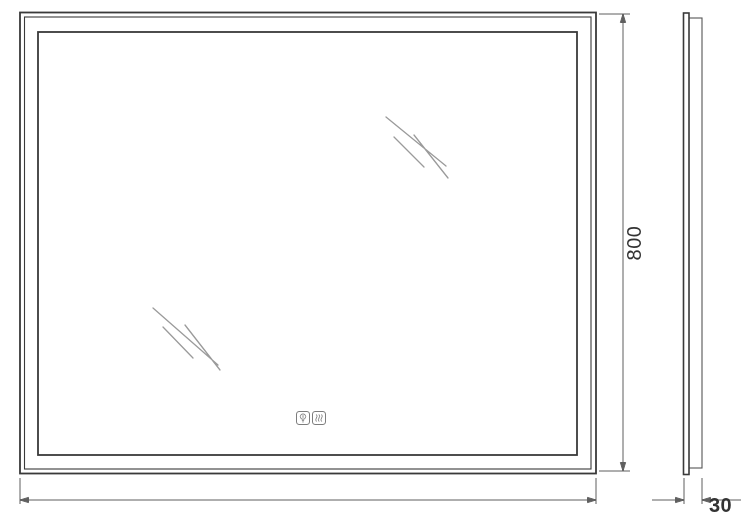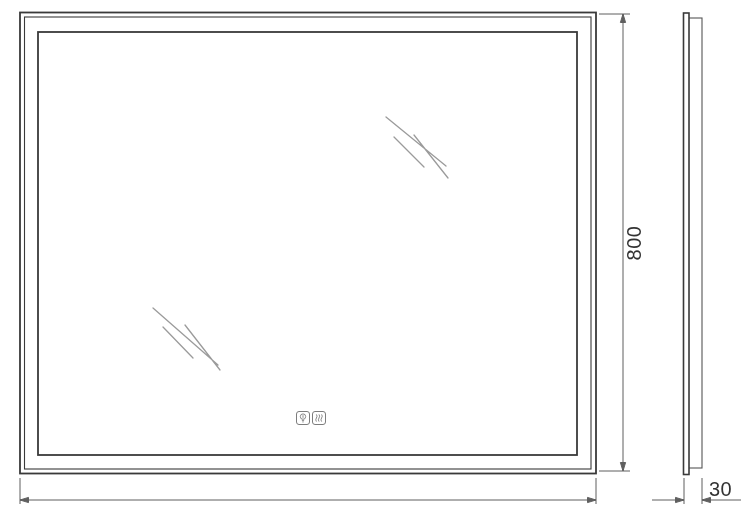--- a/index.html
+++ b/index.html
@@ -19,21 +19,21 @@
     text-align:center;
     letter-spacing:0.5px;
     white-space:nowrap;
   }
   .dim-label.width{left:258px;top:479px;width:100px;}
   .dim-label.height{
     left:584px;top:233px;width:100px;height:20px;
     transform:rotate(-90deg);
     transform-origin:50% 50%;
   }
-  .dim-label.depth{left:702px;top:479px;width:37px;}
+  .dim-label.depth{left:702px;top:495px;width:37px;font-weight:bold;}
   .sensor-icon{
     position:absolute;
     width:14px;height:14px;
     border:1px solid #7d7d7d;
     border-radius:3px;
     box-sizing:border-box;
     background:#ffffff;
   }
   .sensor-icon.light{left:296px;top:411px;}
   .sensor-icon.antifog{left:312px;top:411px;}

